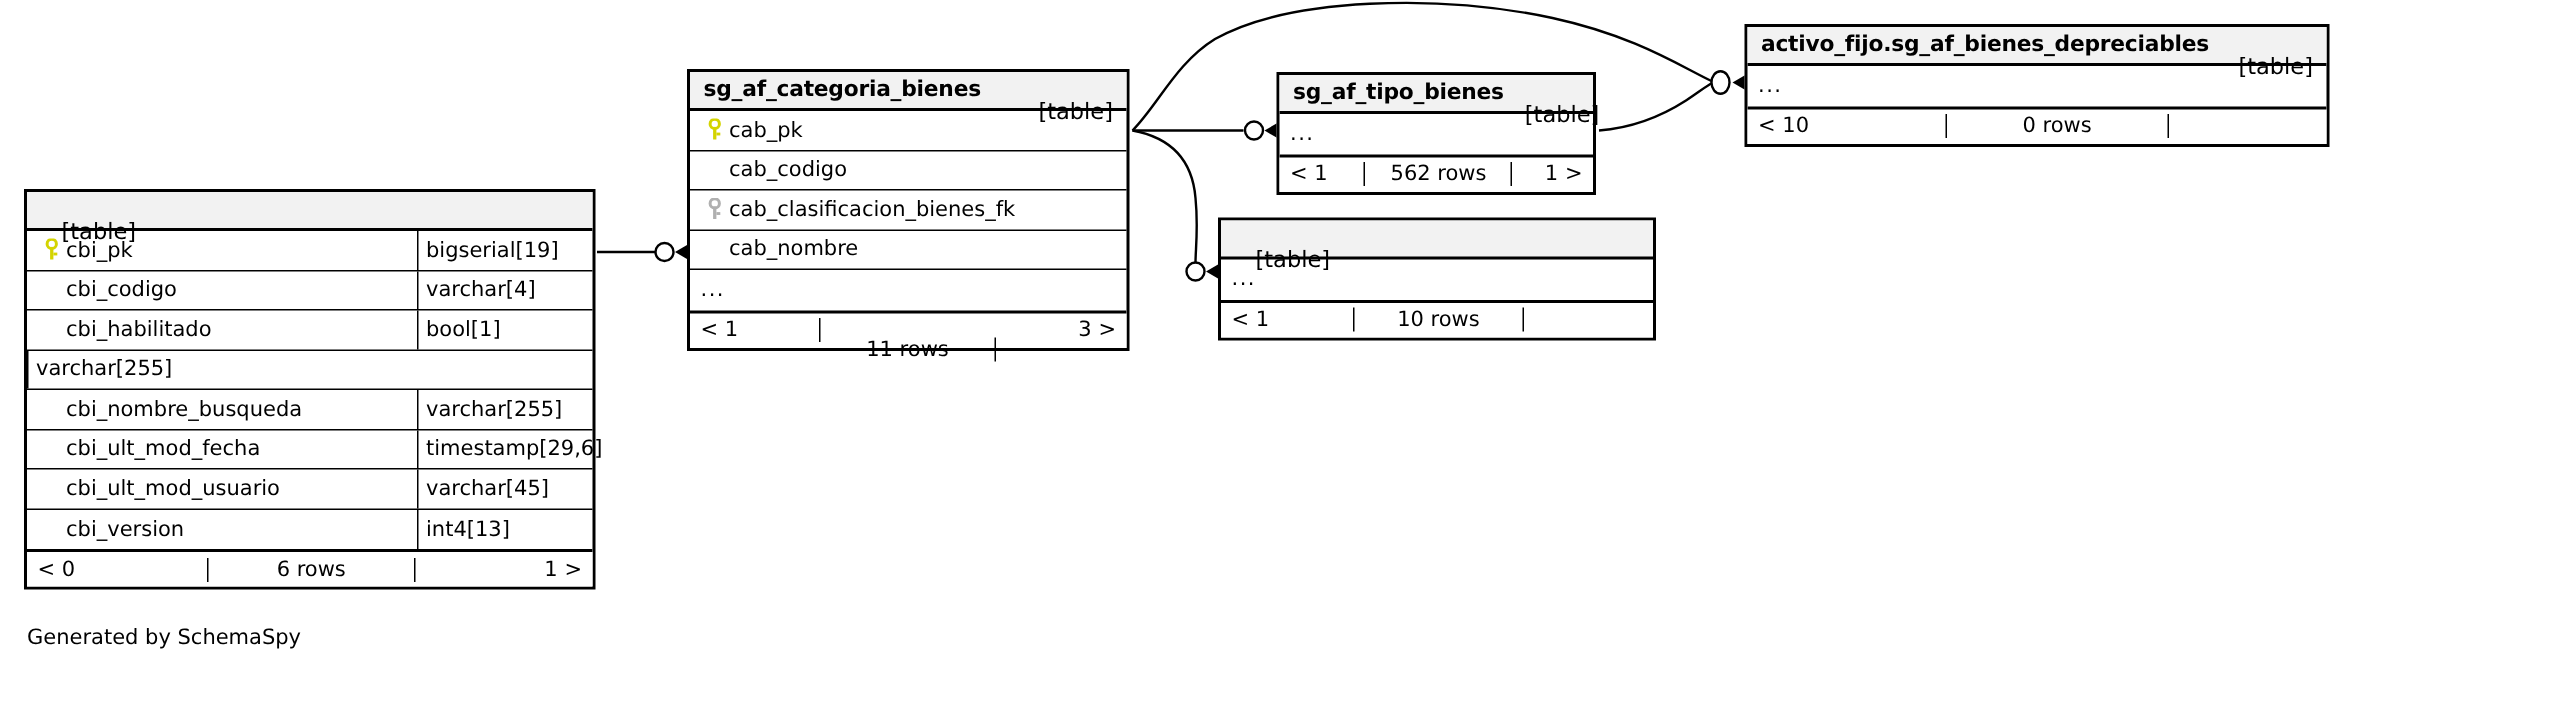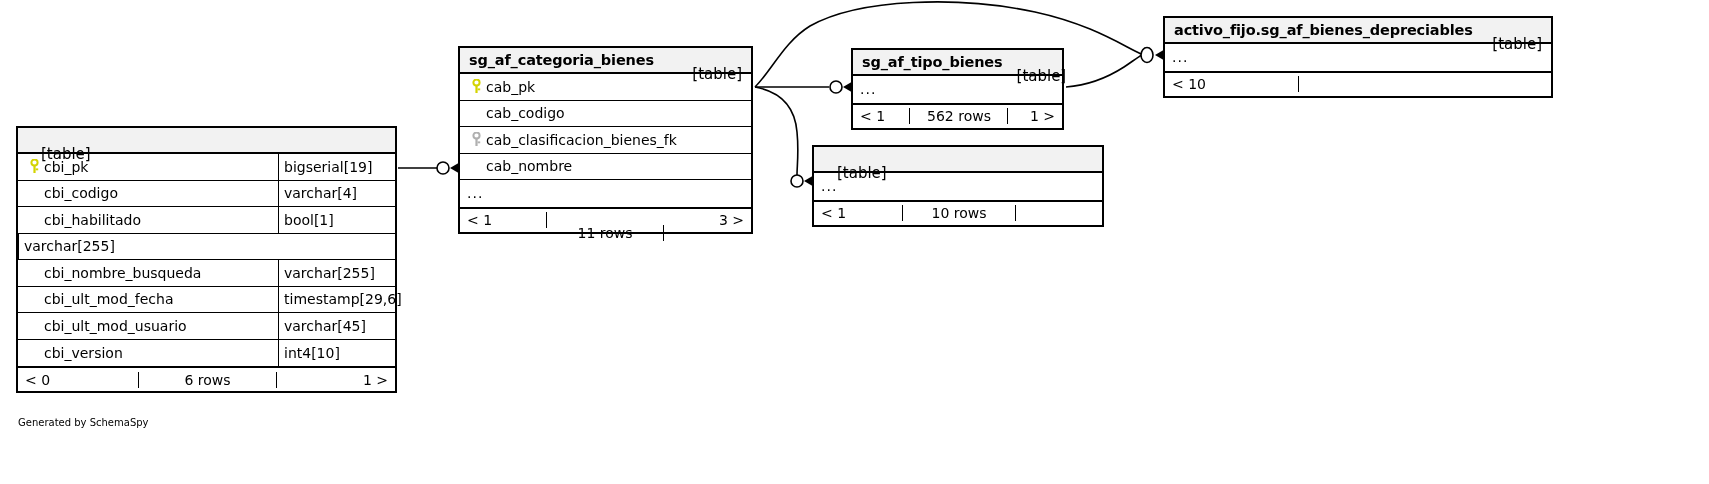--- a/index.html
+++ b/index.html
@@ -184,21 +184,21 @@
     left: 1163px; top: 16px; width: 390px;
   }
   #table-depreciables .foot-cell:nth-child(1) { width: 134px; }
   #table-depreciables .foot-cell:nth-child(2) { width: 148px; }
   #table-depreciables .foot-cell:nth-child(3) { width: 106px; }
 
   .generated-by {
     position: absolute;
     left: 18px;
     top: 417px;
-    font-size: 10px;
+    font-size: 14px;
     z-index: 3;
     white-space: nowrap;
   }
 </style>
 </head>
 <body>
 
 <div id="diagram-canvas">
 
   <svg id="edges-layer" viewBox="0 0 1709 484" width="1709" height="484" xmlns="http://www.w3.org/2000/svg">
@@ -293,21 +293,21 @@
           <span>cbi_ult_mod_usuario</span>
         </span>
         <span class="col-type">varchar[45]</span>
       </div>
 
       <div class="col-row">
         <span class="col-name">
           <span class="key-slot"></span>
           <span>cbi_version</span>
         </span>
-        <span class="col-type">int4[10]</span>
+        <span class="col-type">int4[13]</span>
       </div>
 
     </div>
     <div class="tbl-footer">
       <span class="foot-cell foot-left">&lt; 0</span>
       <span class="foot-cell foot-mid">6 rows</span>
       <span class="foot-cell foot-right">1 &gt;</span>
     </div>
   </div>
 
@@ -408,19 +408,20 @@
       <span class="tbl-name">activo_fijo.sg_af_bienes_depreciables</span>
       <span class="tbl-kind">[table]</span>
     </div>
     <div class="tbl-rows">
       <div class="col-row">
         <span class="ellipsis-row">...</span>
       </div>
     </div>
     <div class="tbl-footer">
       <span class="foot-cell foot-left">&lt; 10</span>
+      <span class="foot-cell foot-mid">0 rows</span>
       <span class="foot-cell foot-right"></span>
     </div>
   </div>
 
   <div class="generated-by">Generated by SchemaSpy</div>
 
 </div>
 
 </body></html>

